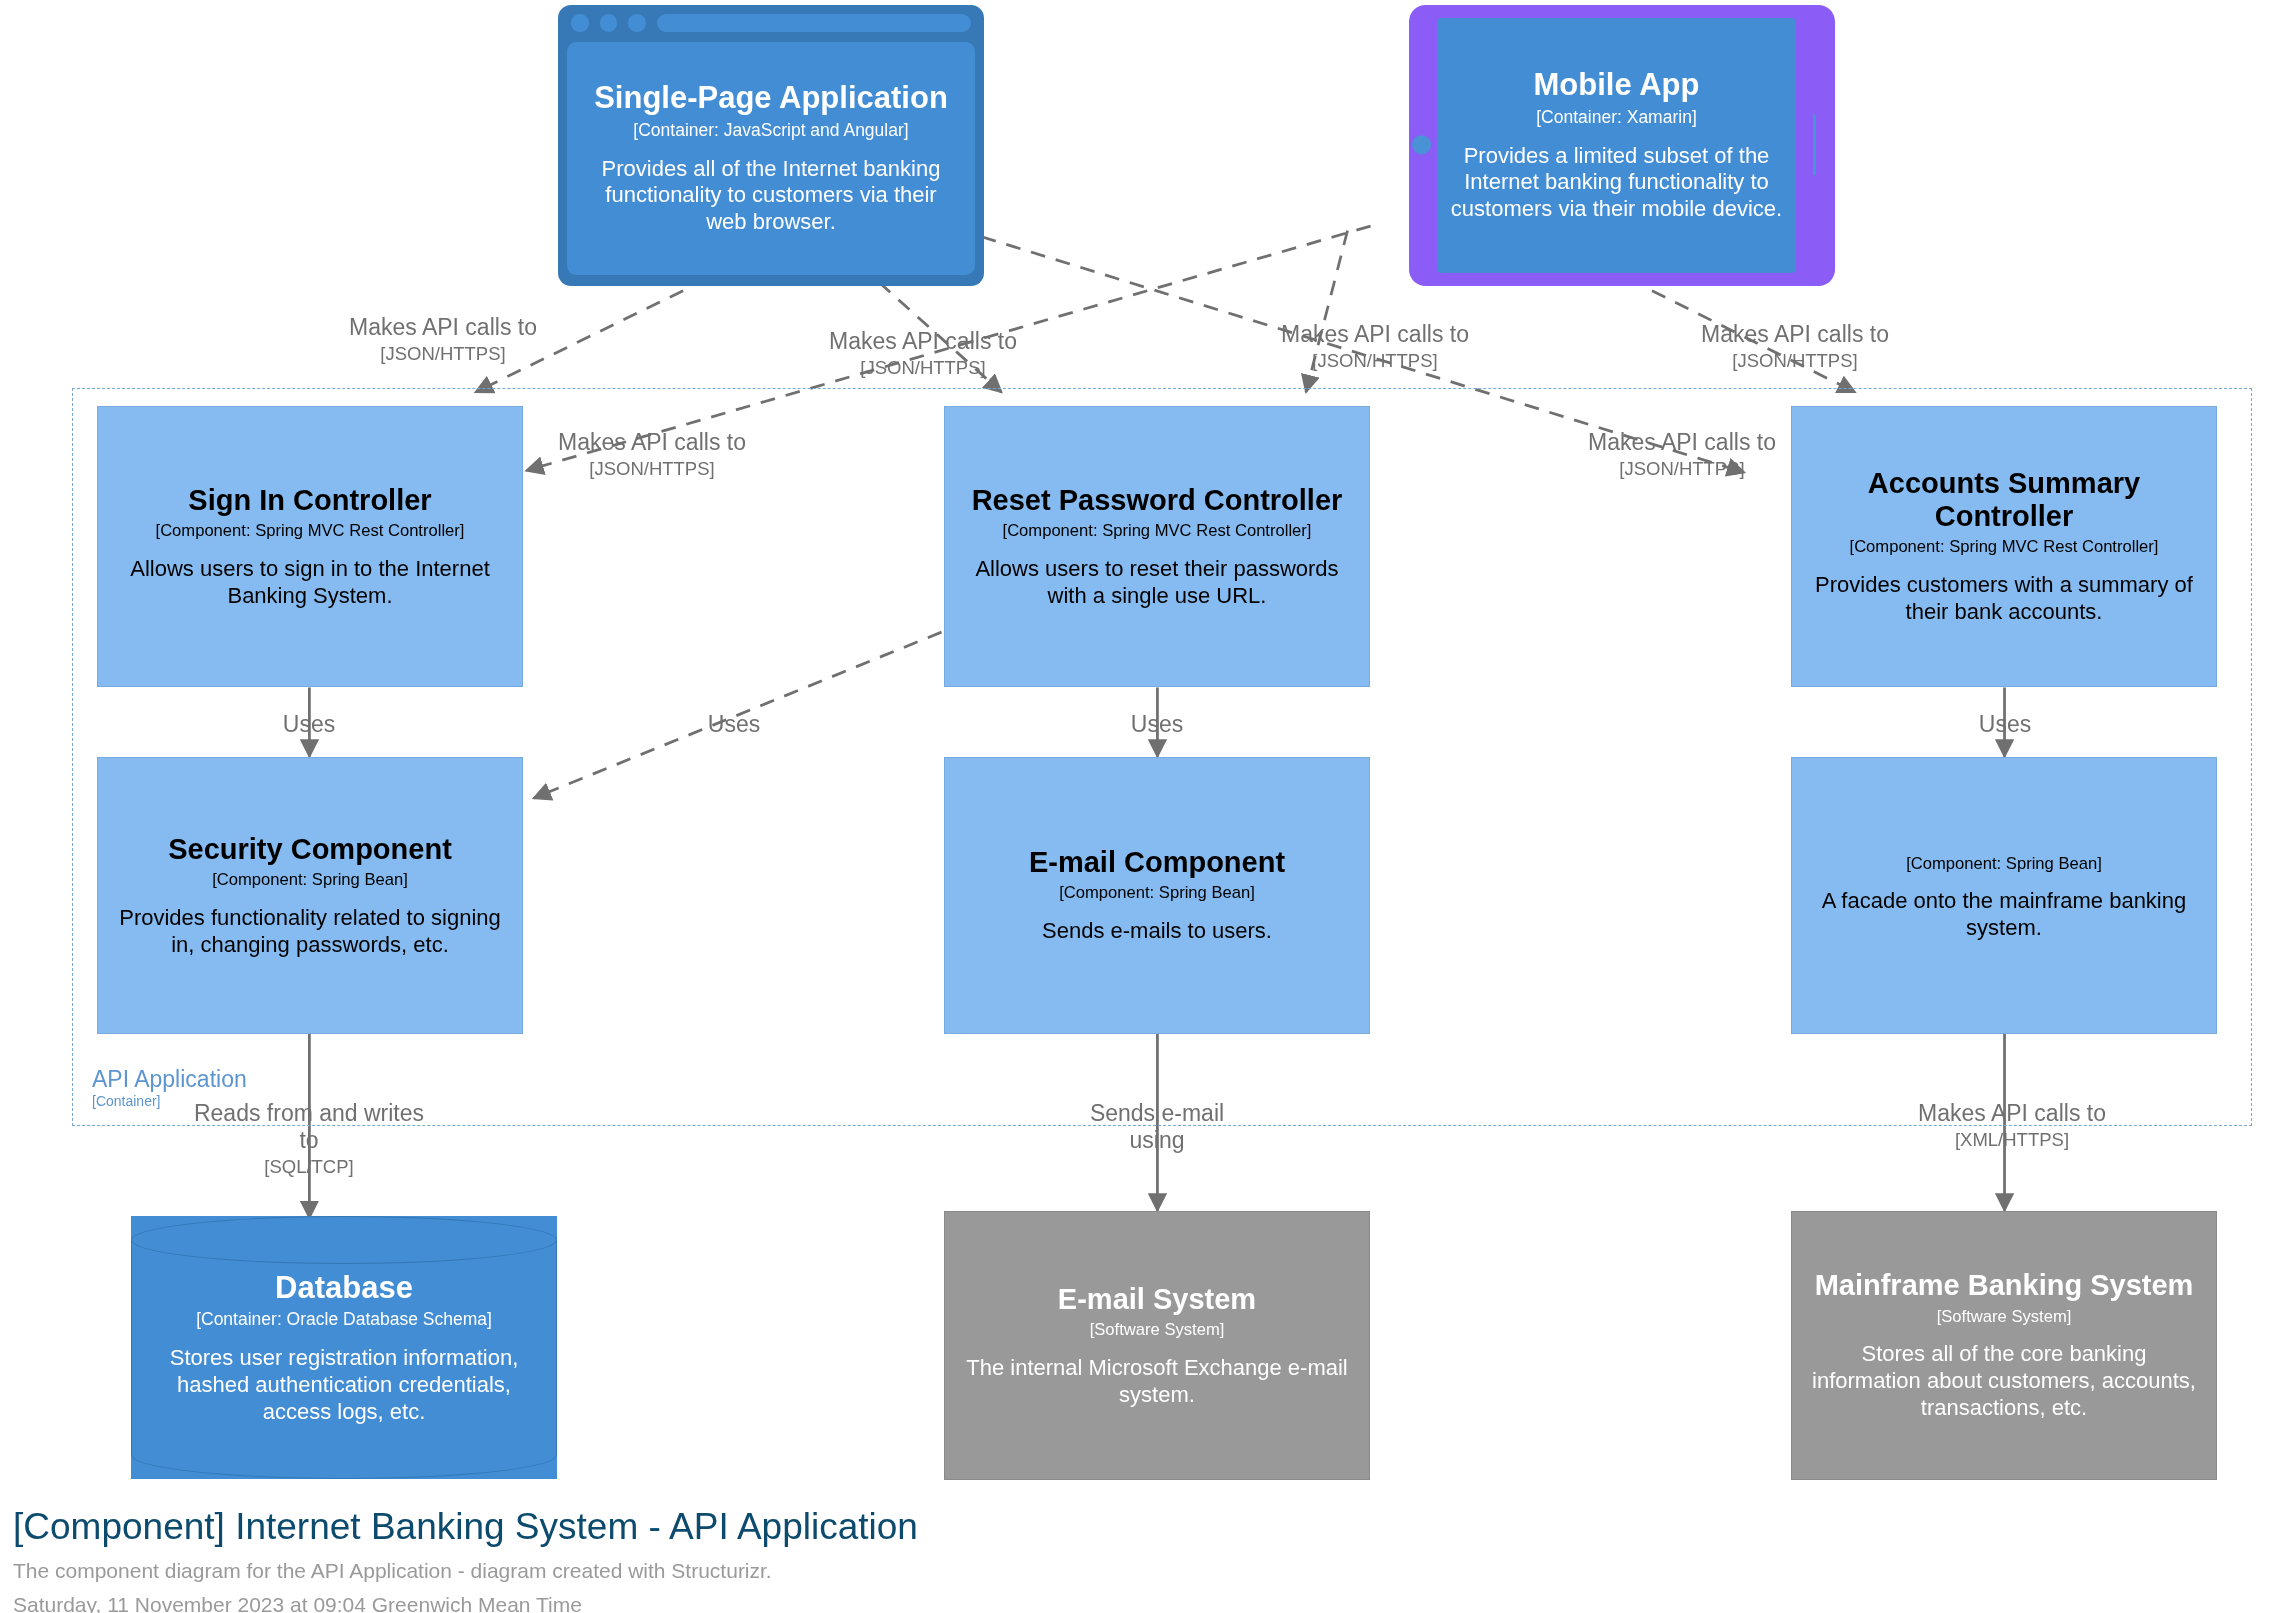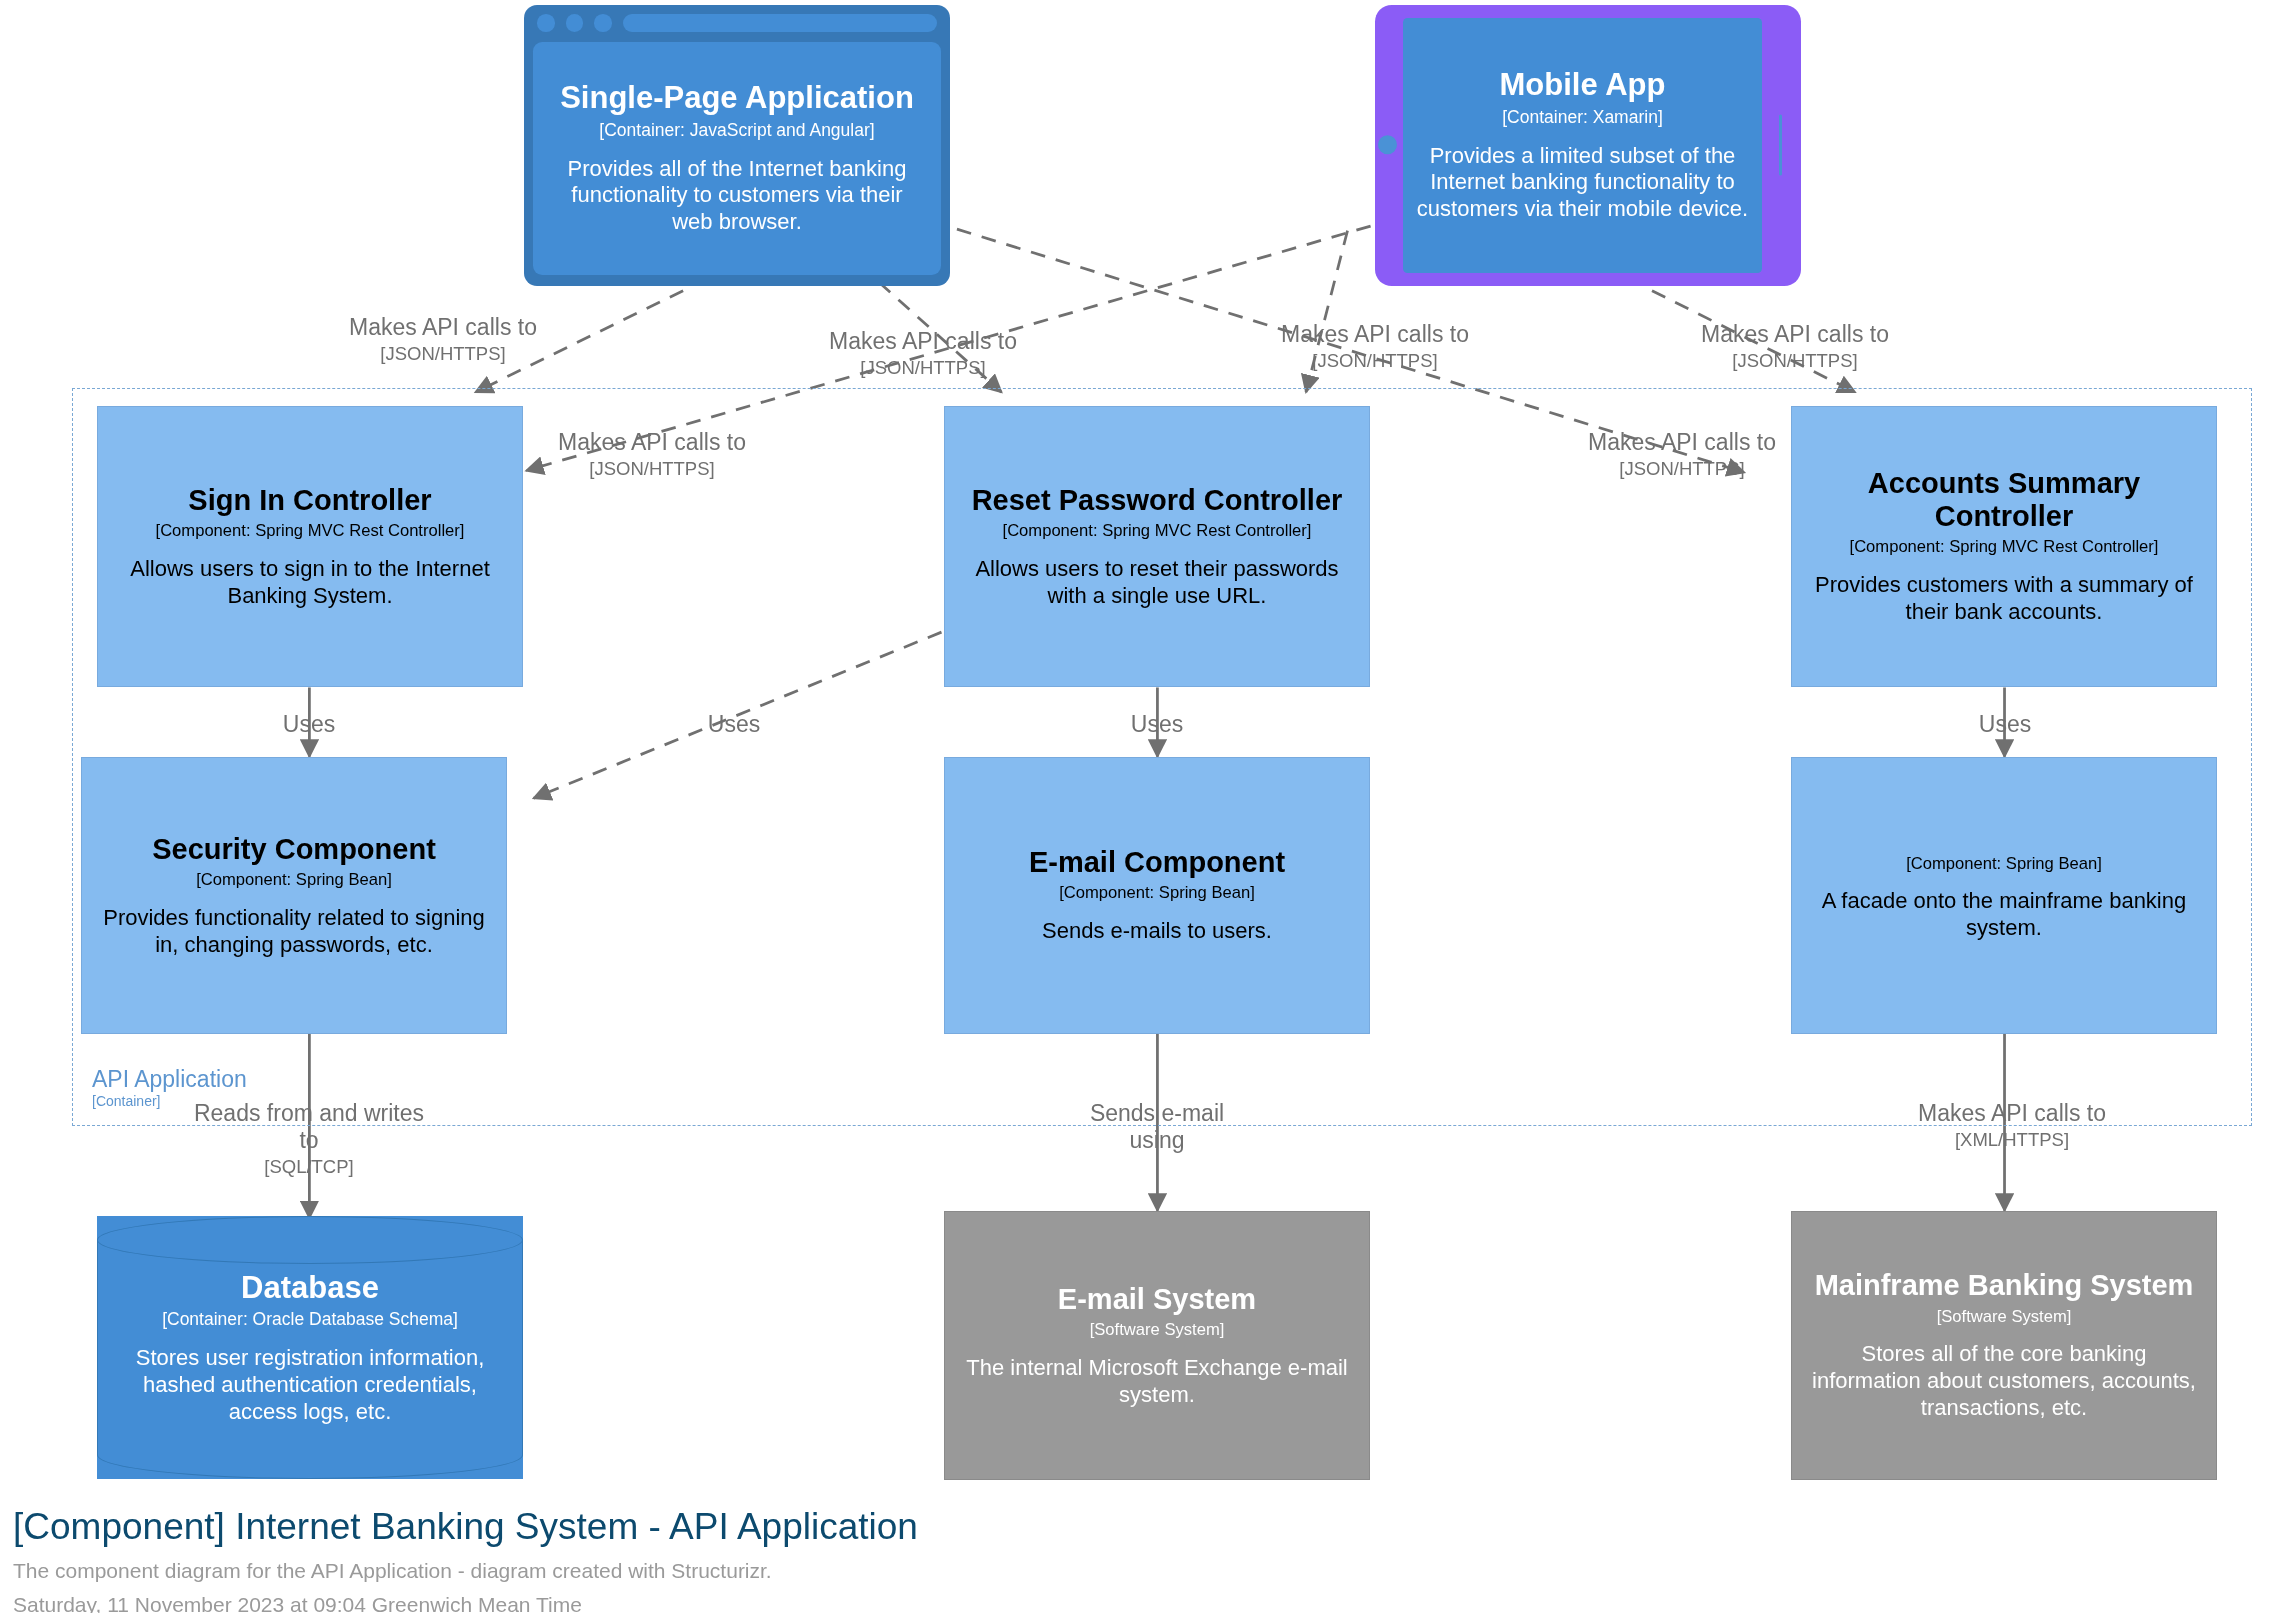--- a/index.html
+++ b/index.html
@@ -35,20 +35,21 @@
   }
   .node .n-desc {
     line-height: 1.22;
     margin-top: 14.8px;
   }
 
   
   .container-node {
     background: #438dd5;
     color: #ffffff;
+    margin-left: 34px;
   }
   .container-node .n-name { font-size: 31px; }
   .container-node .n-tech { font-size: 17.5px; }
   .container-node .n-desc { font-size: 22px; }
 
   
   .browser {
     background: #3778b6;
     border-radius: 13px;
     padding: 0;
@@ -332,21 +333,21 @@
     <div class="n-tech">[Component: Spring MVC Rest Controller]</div>
     <div class="n-desc">Allows users to reset their passwords with a single use URL.</div>
   </div>
 
   <div class="node component-node" style="left:1791px; top:406px; width:426px; height:281px;">
     <div class="n-name">Accounts Summary Controller</div>
     <div class="n-tech">[Component: Spring MVC Rest Controller]</div>
     <div class="n-desc">Provides customers with a summary of their bank accounts.</div>
   </div>
 
-  <div class="node component-node" style="left:81px; top:757px; width:426px; height:277px;">
+  <div class="node component-node" style="left:97px; top:757px; width:426px; height:277px;">
     <div class="n-name">Security Component</div>
     <div class="n-tech">[Component: Spring Bean]</div>
     <div class="n-desc">Provides functionality related to signing in, changing passwords, etc.</div>
   </div>
 
   <div class="node component-node" style="left:944px; top:757px; width:426px; height:277px;">
     <div class="n-name">E-mail Component</div>
     <div class="n-tech">[Component: Spring Bean]</div>
     <div class="n-desc">Sends e-mails to users.</div>
   </div>

